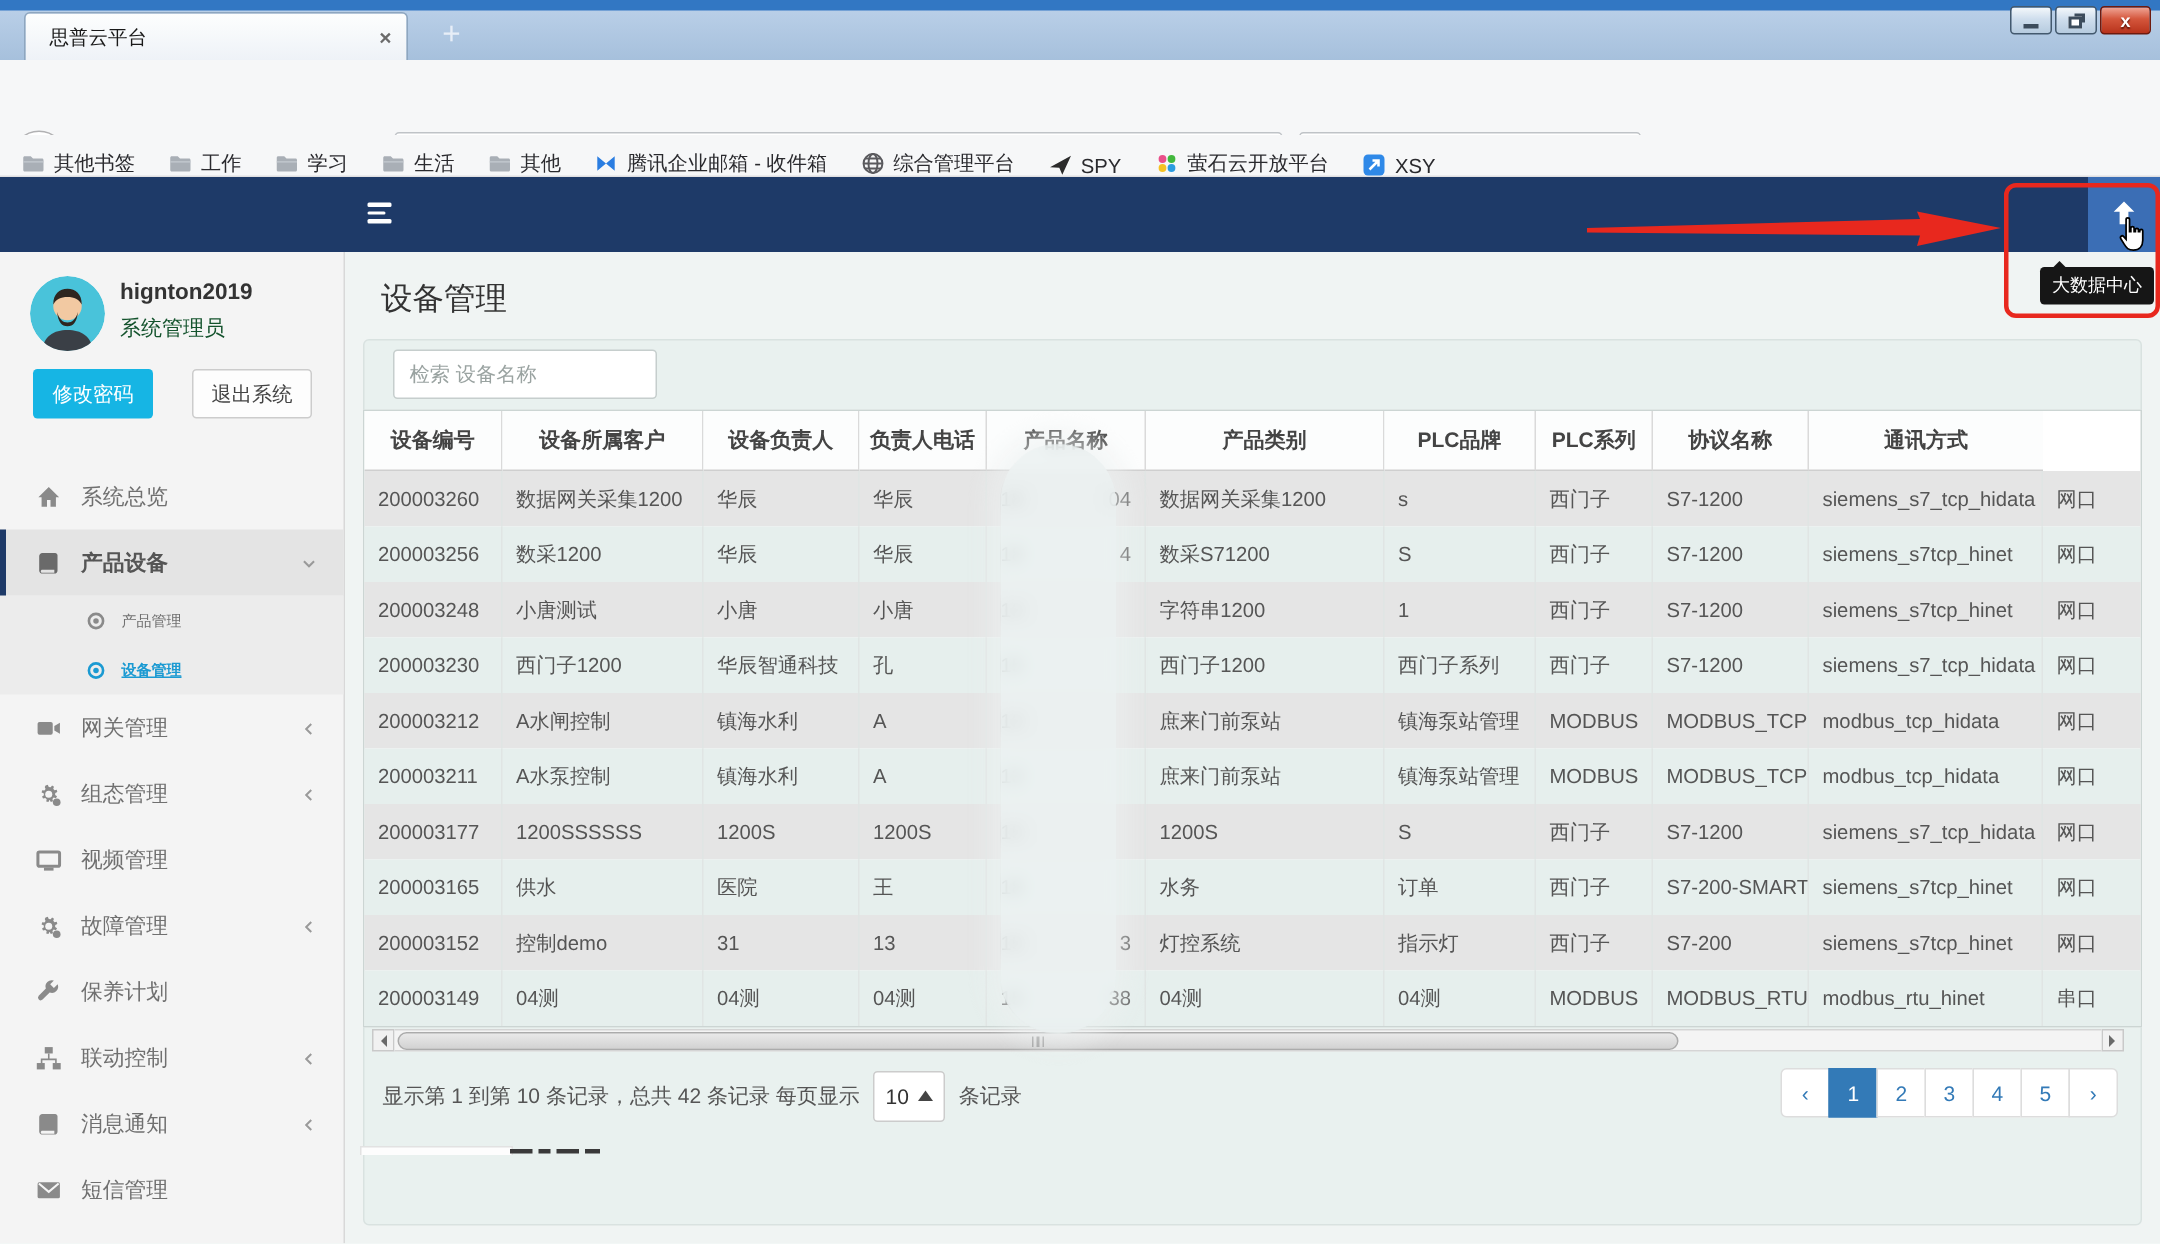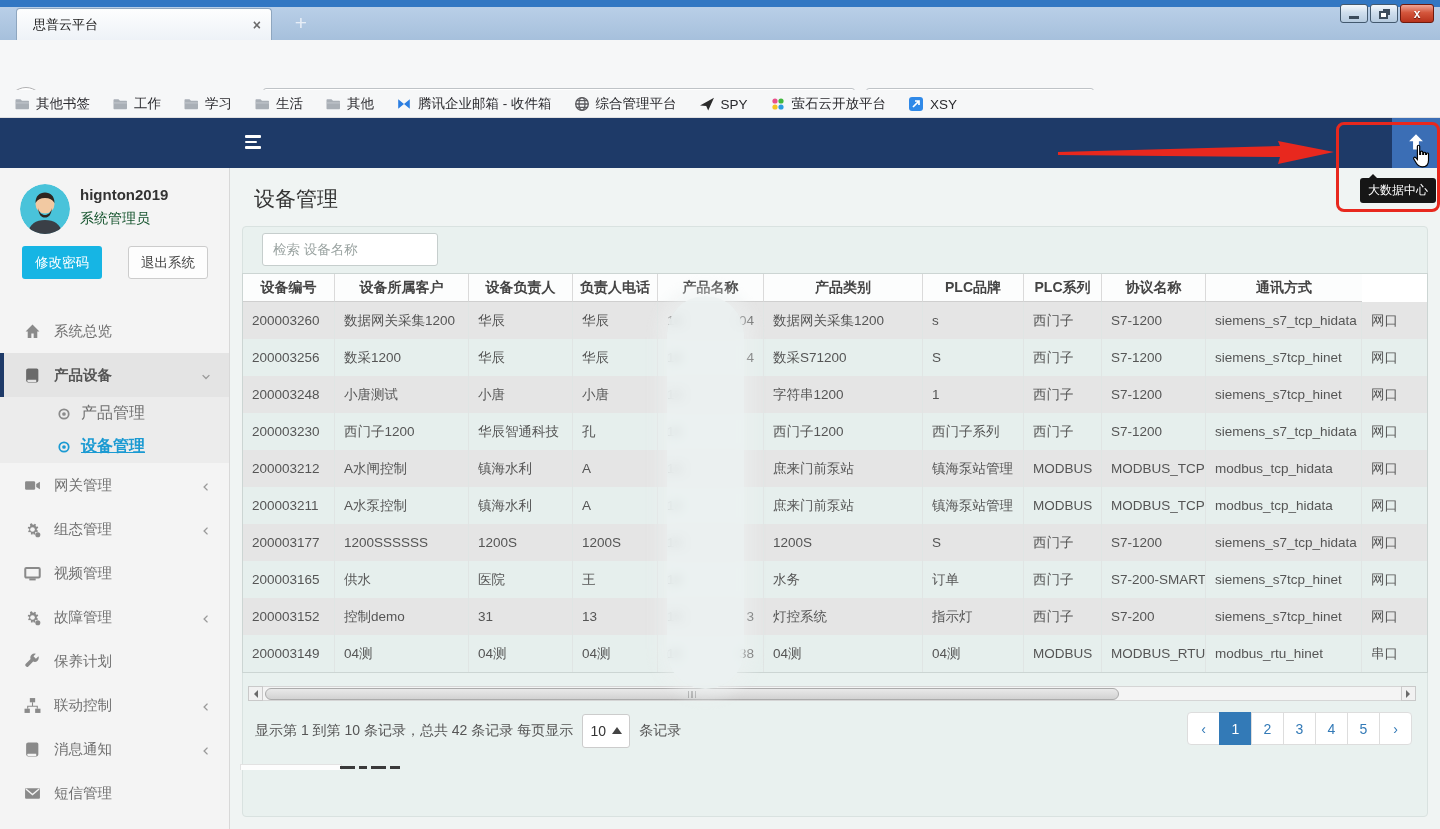--- a/index.html
+++ b/index.html
@@ -39,21 +39,21 @@
   .star { color:#4a4a4f; font-size:17px; margin:0 4px; }
   .searchbox { position:absolute; left:866px; top:48px; width:228px; height:34px; background:#fff; border:1px solid #bfc3c7;
     border-radius:3px; display:flex; align-items:center; padding:0 10px; }
   .searchbox input { border:none; outline:none; font-size:14px; width:160px; color:#333; background:transparent;
     font-family:"Liberation Sans","DejaVu Sans",sans-serif;}
   .tb-right { position:absolute; right:14px; top:53px; display:flex; align-items:center; gap:17px; color:#4a4a4f;}
   .tb-right .divider { width:1px; height:24px; background:#d4d4d8; }
   .tbi { width:21px; height:21px; }
 
   #bookmarksbar { position:absolute; left:0; top:90px; width:1440px; height:28px; background:#f6f7f8; border-bottom:1px solid #e0e0e2; }
-  #bookmarks-list { display:flex; align-items:center; height:28px; padding-left:14px; gap:22px;border-radius:14px; }
+  #bookmarks-list { display:flex; align-items:flex-end; height:28px; padding-left:14px; gap:22px;border-radius:14px; }
   .bm { display:flex; align-items:center; gap:6px; white-space:nowrap; }
   .bm-ic { width:16px; height:16px; display:inline-flex; }
   .bm-label { font-size:13.5px; color:#2a2a2e; }
 
   
   #app { position:absolute; left:0; top:118px; width:1440px; height:711px; }
   #app-header { position:absolute; left:0; top:0; width:1440px; height:50px; background:#1e3a68; }
   .hamburger { position:absolute; left:245px; top:17px; width:16px; }
   .hamburger i { display:block; height:2.5px; background:#fff; margin-bottom:3px; border-radius:1px;}
   .hamburger i:nth-child(2){ width:12px; }
@@ -72,39 +72,39 @@
   #sidebar-menu { position:absolute; left:0; top:141px; width:230px; }
   .menu-item { height:44px; display:flex; align-items:center; padding-left:24px; color:#707070; position:relative; }
   .menu-item.open { background:#e4e4e4; border-left:4px solid #1e3a68; padding-left:20px; color:#555; font-weight:bold;}
   .mi-ic { width:17px; height:17px; margin-right:13px; color:#8a8a8a; flex:0 0 auto;}
   .menu-item.open .mi-ic{ color:#6a6a6a; }
   .mi-label { font-size:14.5px; }
   .mi-chev { position:absolute; right:18px; top:50%; transform:translateY(-50%); width:12px; height:12px; color:#9a9a9a;}
   .submenu { background:#ececec; }
   .submenu-item { height:33px; display:flex; align-items:center; padding-left:57px; color:#707070; }
   .submenu-item .mi-ic { width:14px; height:14px; margin-right:10px;}
-  .submenu-item .mi-label { font-size:16px;text-align:center; }
+  .submenu-item .mi-label { font-size:10px;text-align:center; }
   .submenu-item.active { color:#1b9ad2; }
   .submenu-item.active .mi-label { text-decoration:underline; font-weight:bold;}
   .submenu-item.active .mi-ic { color:#1b9ad2; }
 
   #app-main { position:absolute; left:230px; top:50px; width:1210px; height:661px; background:#f0f4f3; }
   .page-title { position:absolute; left:24px; top:17px; font-size:21px; color:#333; }
   .panel { position:absolute; left:12px; top:58px; width:1186px; height:591px; background:#e9f1ef;
     border:1px solid #d9e2e0; border-radius:4px; }
   .search-input { position:absolute; left:19px; top:6px; width:176px; height:33px; border:1px solid #c6cecd; border-radius:3px;
     padding:0 10px; font-size:13.5px; color:#333; background:#fff; font-family:inherit;}
   .search-input::placeholder { color:#9aa3a1; }
   #action-buttons { position:absolute; right:18px; top:6px; display:flex; gap:2px;margin-top:45px; }
   .act-btn { height:33px; border:none; border-radius:3px; color:#fff; font-size:13.5px; padding:0 13px;
     display:flex; align-items:center; gap:7px; font-family:inherit; }
   .act-btn svg { width:13px; height:13px; }
   .dtable { position:absolute; left:-1px; top:46px; width:1186px; border:1px solid #ccd5d3; background:#fff;}
   .thr, .tr { display:grid; grid-template-columns:92px 134px 104px 85px 106px 159px 101px 78px 104px 156px 63px; }
-  .th { height:28px; display:flex; align-items:center; justify-content:center; font-size:14px; font-weight:bold; color:#444;
+  .th { height:40px; display:flex; align-items:center; justify-content:center; font-size:14px; font-weight:bold; color:#444;
     border-right:1px solid #dadada; border-bottom:1px solid #cfcfcf; background:#fcfdfd;}
   .th:last-child { border-right:none; }
   .td { height:37px; display:flex; align-items:center; padding:0 9px; font-size:13.5px; color:#555;
     border-right:1px solid #e0e5e4; white-space:nowrap; overflow:hidden;}
   .td:last-child { border-right:none; }
   .tr.odd { background:#e5e5e5; }
   .tr.even { background:#e6efed; }
   .td.phone { justify-content:space-between; }
 
   .hscrollbar { position:absolute; left:5px; top:459px; width:1168px; height:15px; display:flex; align-items:center; }

